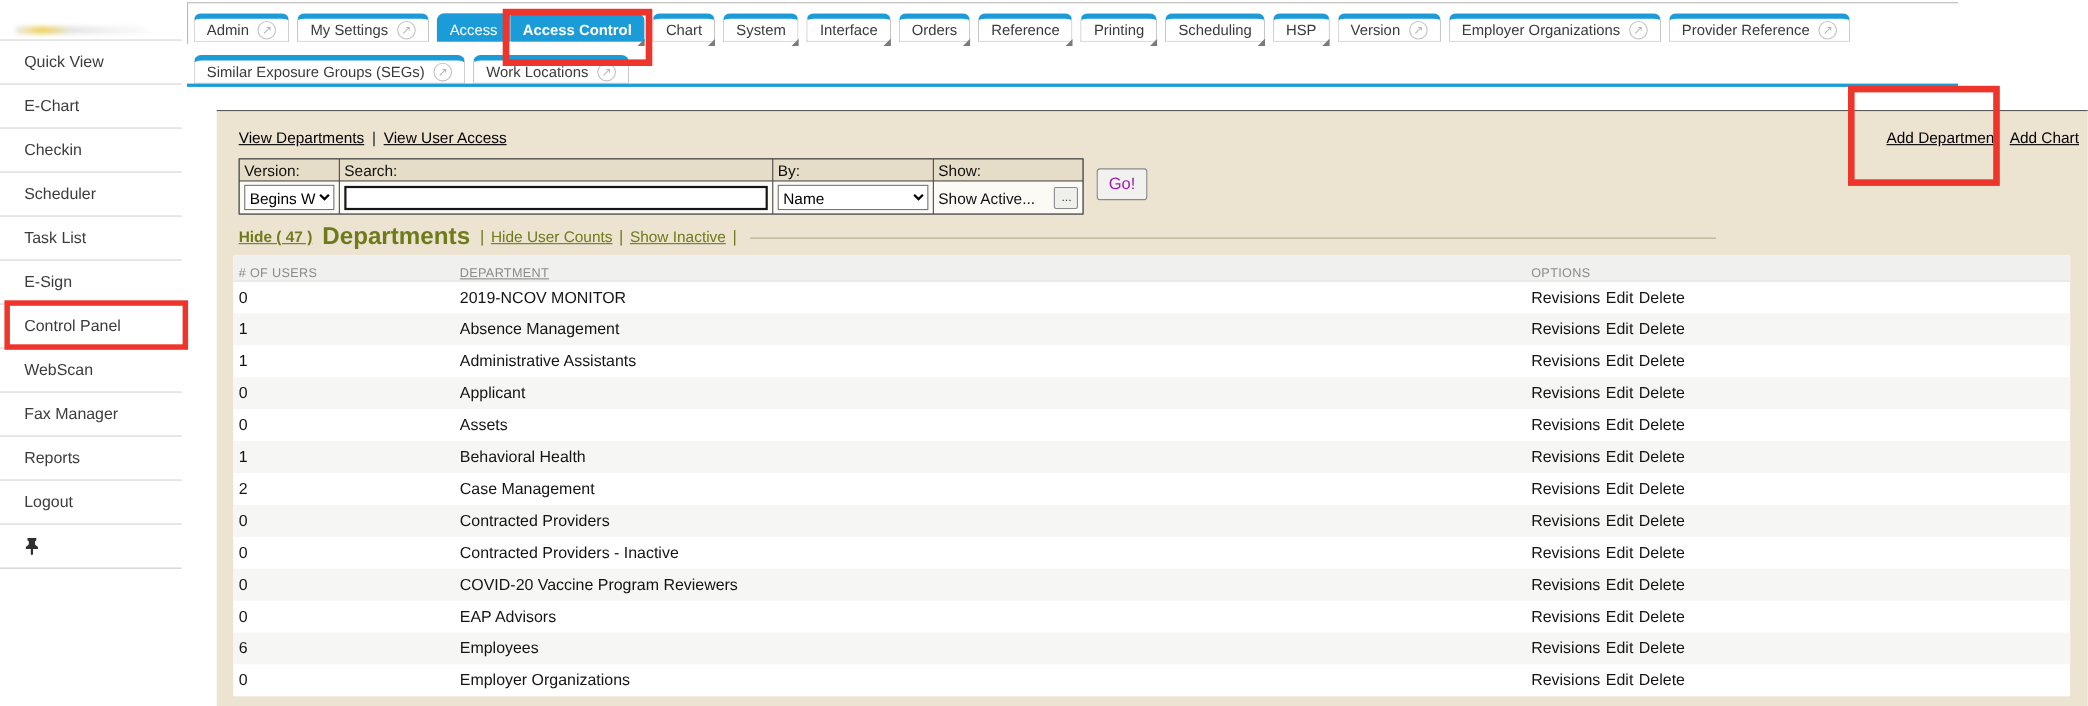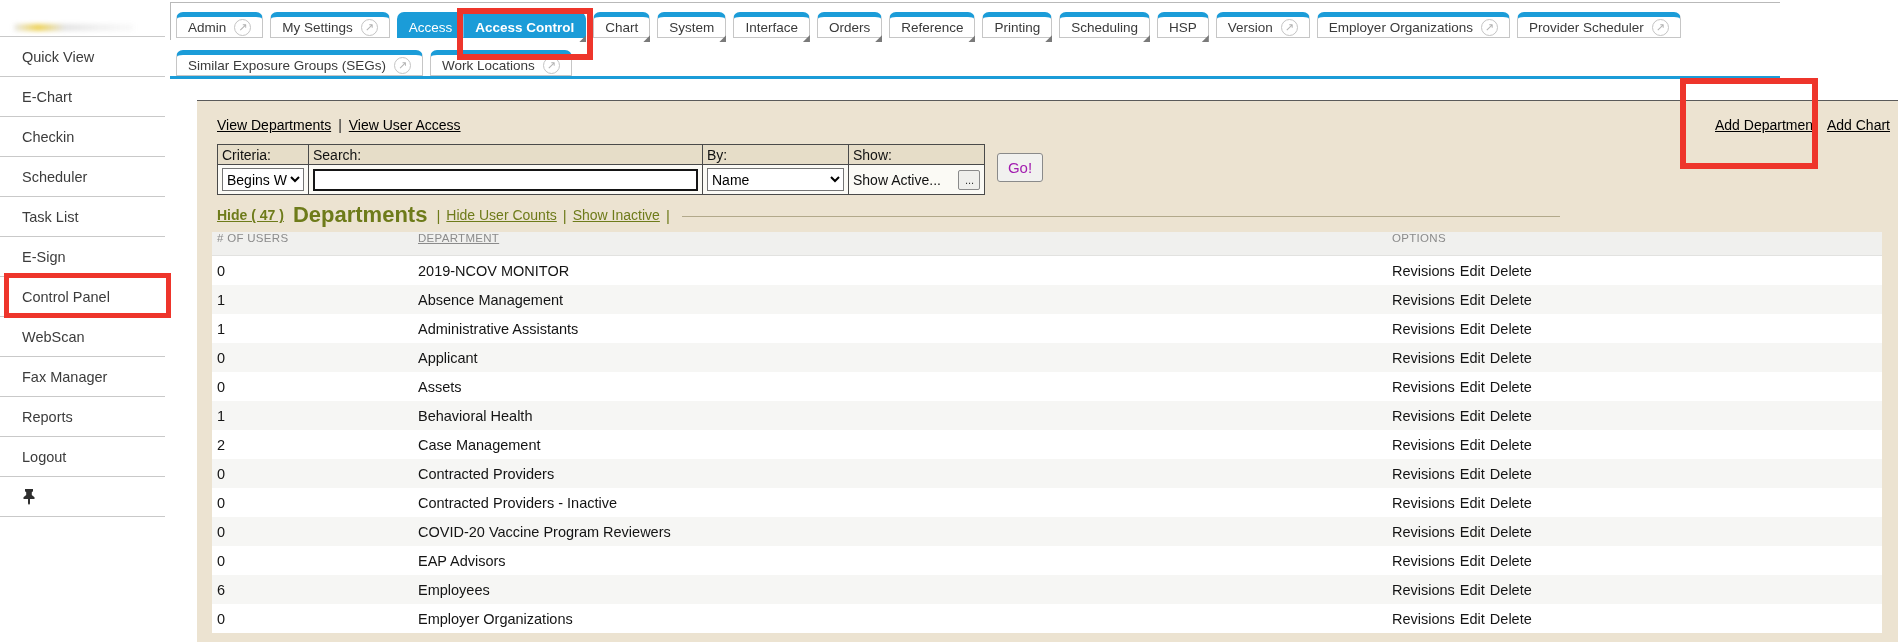--- a/index.html
+++ b/index.html
@@ -72,21 +72,21 @@
   #section-head{ position:absolute; left:20px; top:101px; width:1343px; display:flex;
     align-items:center; gap:6px; color:var(--olive); }
   #section-head a{ color:var(--olive); }
   #hide-link{ font-size:14px; font-weight:bold; }
   #section-title{ font-size:22px; font-weight:bold; margin:0 3px; }
   .olive-link{ font-size:14px; }
   .olive-sep{ font-size:15px; }
   #section-rule{ flex:1; border-top:1px solid #b2a98b; margin-left:6px; margin-top:3px; }
   
   #dept-table{ position:absolute; left:15px; top:131px; width:1670px; background:#fff; }
-  .t-head{ display:flex; align-items:flex-start; height:24px; background:#f0f0ee;
+  .t-head{ display:flex; align-items:flex-end; height:24px; background:#f0f0ee;
     border-bottom:1px solid #e2e2e0; color:#8b8b8b; font-size:11.5px; letter-spacing:.3px; }
   .t-head a{ color:#8b8b8b; }
   .c1{ width:206px; padding-left:5px; flex:none; }
   .c2{ width:974px; flex:none; }
   .c3{ flex:1; }
   .t-row{ display:flex; align-items:center; height:29px; font-size:14.5px; color:#141414; }
   .t-row.even{ background:#f6f6f4; }
   .t-row .opts{ display:flex; gap:5px;align-items:flex-end; }
 </style>
 </head>
@@ -193,21 +193,21 @@
       </div>
       <div class="tab">
         <span>Version</span>
         <span class="circle-icon">↗</span>
       </div>
       <div class="tab">
         <span>Employer Organizations</span>
         <span class="circle-icon">↗</span>
       </div>
       <div class="tab">
-        <span>Provider Scheduler</span>
+        <span>Provider Reference</span>
         <span class="circle-icon">↗</span>
       </div>
     </div>
   <div id="tabs-row2" class="tabs-row">
       <div class="tab">
         <span>Similar Exposure Groups (SEGs)</span>
         <span class="circle-icon">↗</span>
       </div>
       <div class="tab">
         <span>Work Locations</span>
@@ -228,21 +228,21 @@
     <span class="links-right">
       <span class="ann-wrap">
         <a>Add Department</a>
         <span id="ann-add-dept"></span>
       </span>
       <a>Add Chart</a>
     </span>
   </div>
 
   <div id="search-form">
-    <div class="sf-cell">Criteria:</div>
+    <div class="sf-cell">Version:</div>
     <div class="sf-cell">Search:</div>
     <div class="sf-cell">By:</div>
     <div class="sf-cell">Show:</div>
 
     <div class="sf-cell input-cell">
       <select>
         <option>Begins With</option>
       </select>
     </div>
     <div class="sf-cell input-cell">

